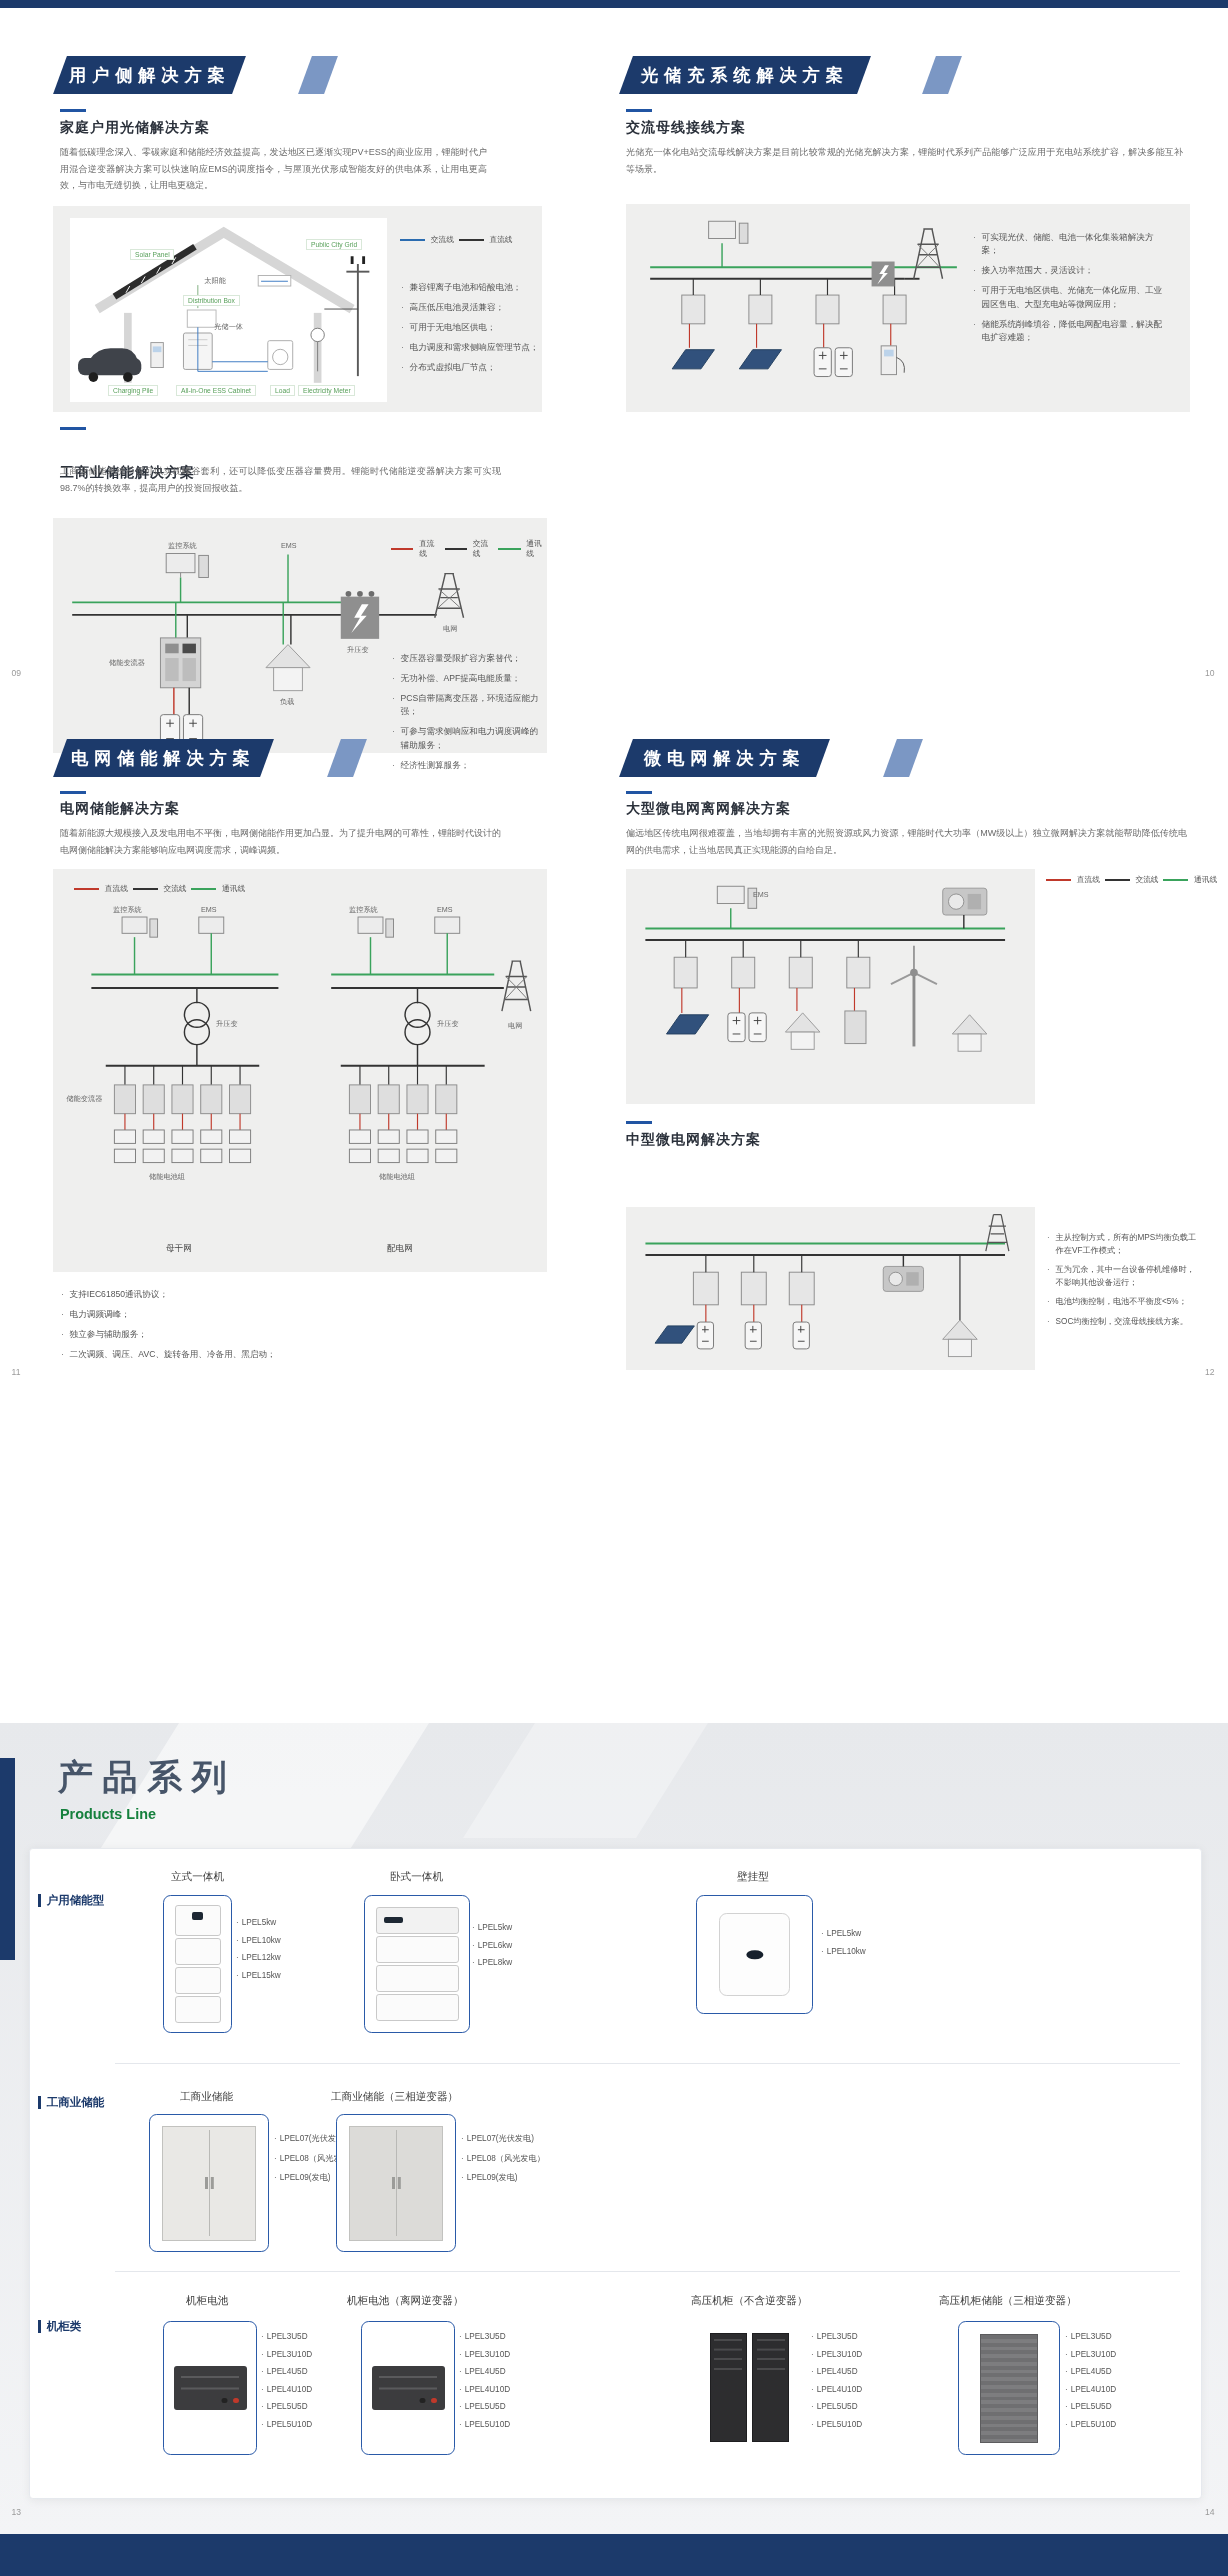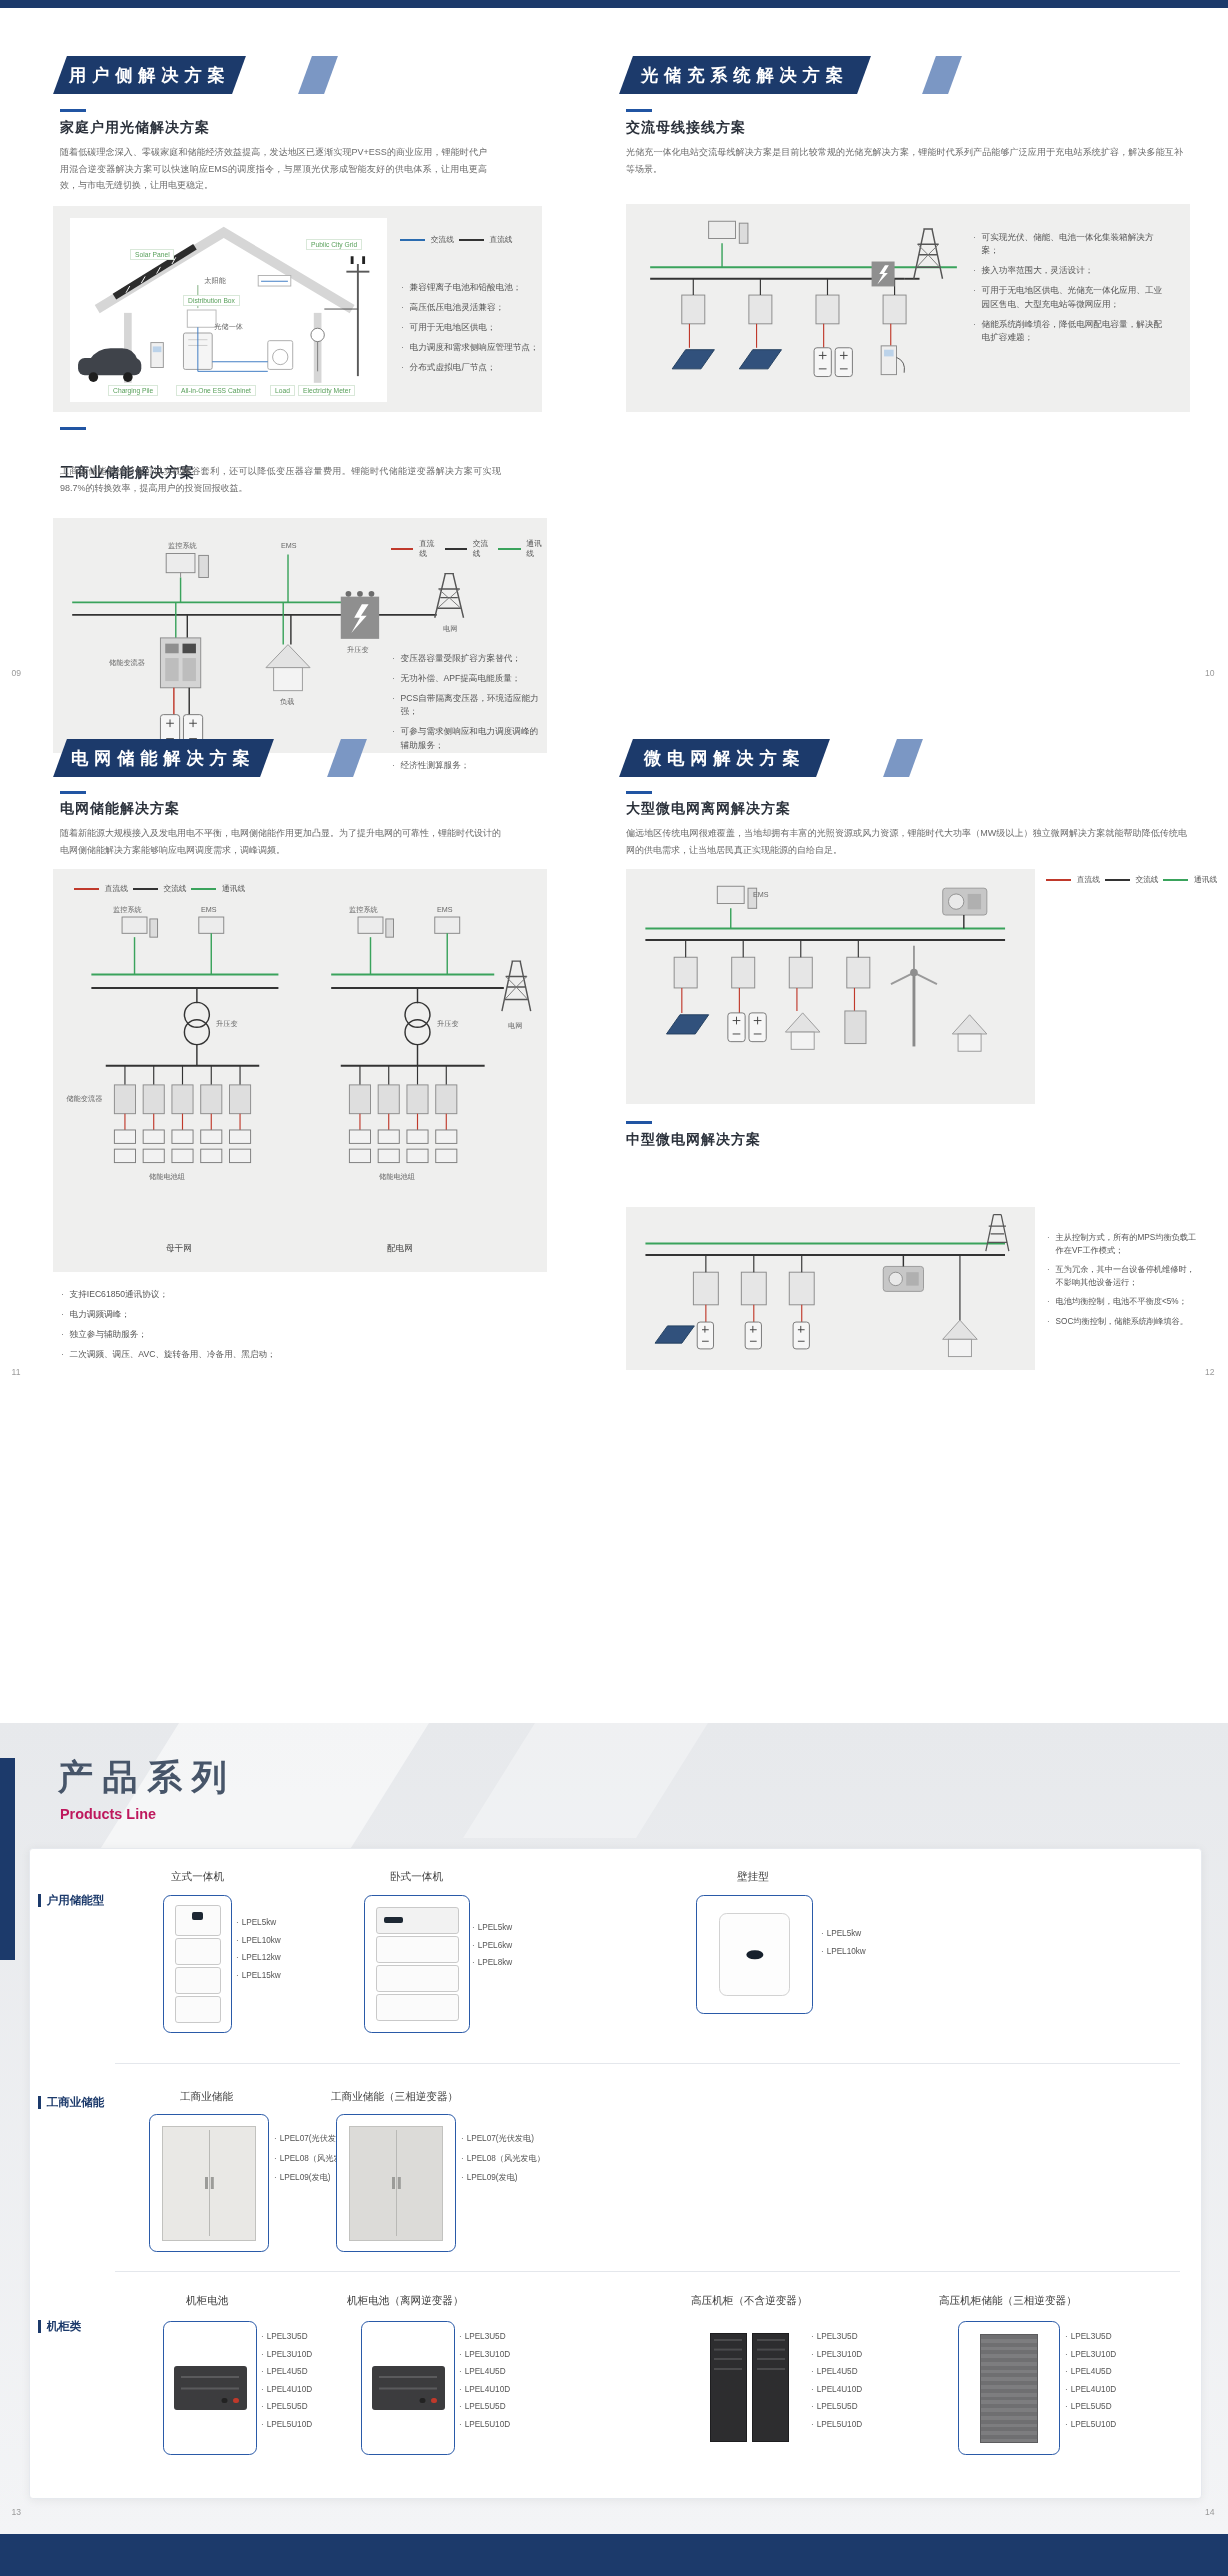--- a/index.html
+++ b/index.html
@@ -28,21 +28,21 @@
   .lg-blue{background:#2b6cb0}.lg-dark{background:#333}.lg-red{background:#c0392b}.lg-green{background:#3aa35c}
   .dlab{position:absolute;font-size:7.2px;color:#666;white-space:nowrap;}
   .glab{position:absolute;font-size:6.7px;color:#58a05a;background:#fff;border:1px solid #d9e8d9;
         padding:1px 3.8px;white-space:nowrap;}
   .pagenum{font-size:8.6px;color:#9a9a9a;}
   
   .prodsec{left:0;top:1723px;width:1228px;height:811px;background:linear-gradient(180deg,#e7e9ec,#f3f4f6);}
   .stripe{position:absolute;background:rgba(255,255,255,.55);transform:skewX(-32deg);}
   .blue-edge{left:0;top:1758px;width:15.4px;height:202px;background:#1c3a6b;}
   .prodtitle{font-size:35px;letter-spacing:9.6px;color:#475569;font-weight:600;}
-  .prodsub{font-size:14.4px;color:#be185d;font-weight:700;}
+  .prodsub{font-size:14.4px;color:#15803d;font-weight:700;}
   .card{left:29px;top:1848px;width:1171px;height:649px;background:#fff;border:1px solid #e6e9ee;
         border-radius:3.8px;box-shadow:0 1.9px 9.6px rgba(0,0,0,.06);}
   .cat{display:flex;align-items:center;gap:5.8px;font-size:11.5px;font-weight:700;color:#1c3a6b;white-space:nowrap;}
   .cat::before{content:"";width:2.9px;height:12.5px;background:#1c3a6b;display:inline-block;}
   .grouptitle{font-size:10.6px;color:#3c3c3c;white-space:nowrap;}
   .prodbox{border:1px solid #2a5aa8;border-radius:7.7px;background:#fff;
            display:flex;align-items:center;justify-content:center;}
   .models{font-size:8.2px;color:#555;}
   .models div{margin-bottom:8.6px;white-space:nowrap;}
   .models div::before{content:"·";margin-right:2.9px;color:#666;}
@@ -542,21 +542,21 @@
       <line x1="348" y1="50" x2="348" y2="118" stroke="#333" stroke-width="1.2"></line>
       <g transform="translate(375,8)">
         <path d="M8,0 H16 M3,12 H21 M0,38 L8,0 M24,38 L16,0 M2,29 H22 M5,20 H19" stroke="#555" fill="none" stroke-width="1.3"></path>
       </g>
     </svg>
   </div>
   <ul class="blist abs" style="left:1046px;top:1232px;width:152px;font-size:8.2px;">
     <li>主从控制方式，所有的MPS均衡负载工作在VF工作模式；</li>
     <li>互为冗余，其中一台设备停机维修时，不影响其他设备运行；</li>
     <li>电池均衡控制，电池不平衡度&lt;5%；</li>
-    <li>SOC均衡控制，储能系统削峰填谷。</li>
+    <li>SOC均衡控制，交流母线接线方案。</li>
   </ul>
   <div class="abs pagenum" style="left:1205px;top:1367px;">12</div>
 
   <div class="abs prodsec">
     <div class="stripe" style="left:134px;top:0;width:250px;height:144px;"></div>
     <div class="stripe" style="left:499px;top:0;width:173px;height:115px;opacity:.6;"></div>
   </div>
   <div class="abs blue-edge"></div>
   <div class="abs prodtitle" style="left:58px;top:1754px;">产品系列</div>
   <div class="abs prodsub" style="left:60px;top:1806px;">Products Line</div>

